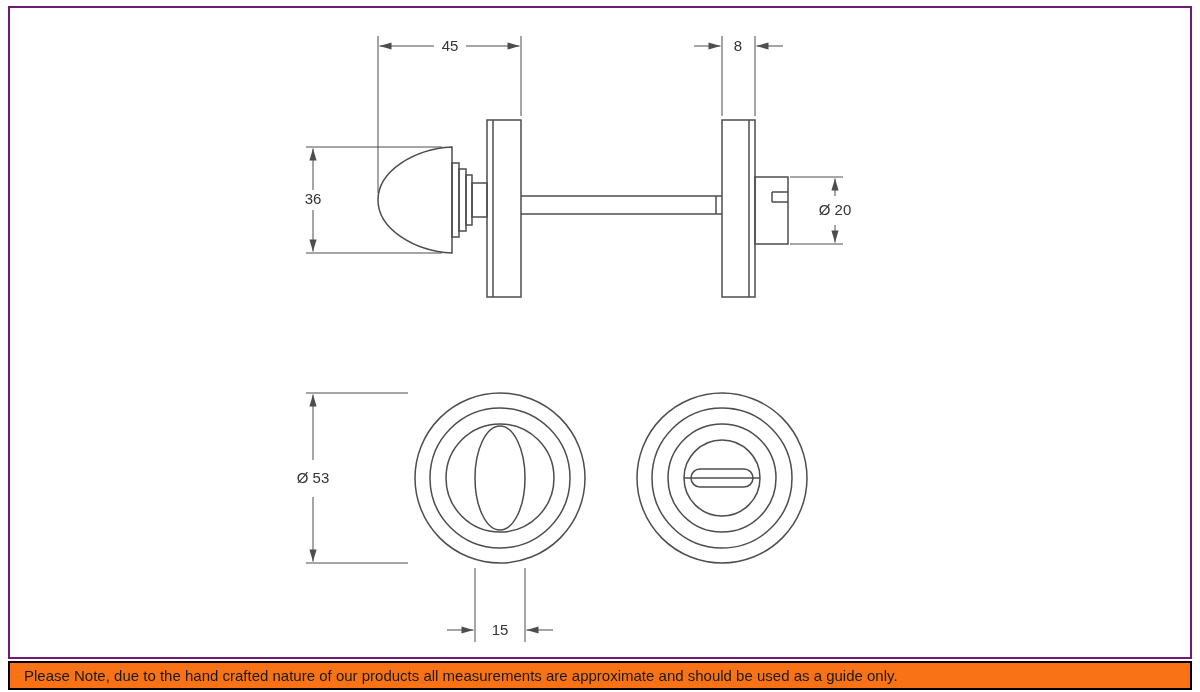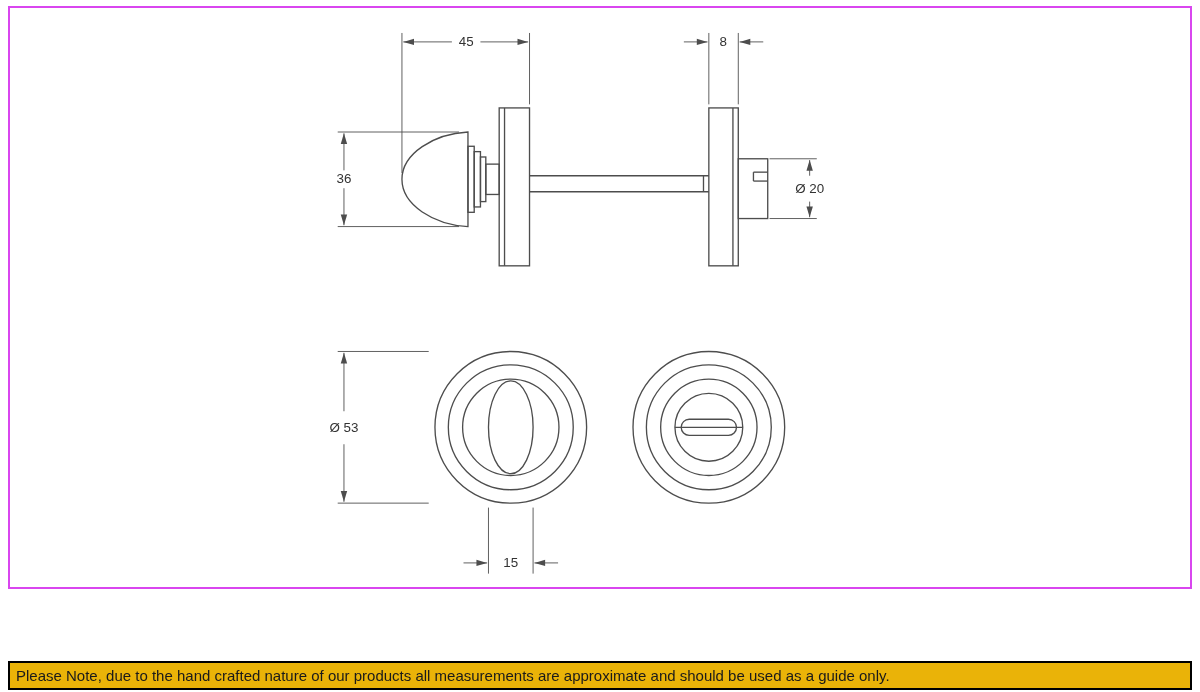--- a/index.html
+++ b/index.html
@@ -13,42 +13,42 @@
     width: 1200px;
     height: 692px;
     background: #ffffff;
     overflow: hidden;
   }
   .sheet {
     position: absolute;
     left: 8px;
     top: 6px;
     width: 1184px;
-    height: 583px;
-    border: 2px solid #d946ef;
+    height: 653px;
+    border: 2px solid #701a75;
     box-sizing: border-box;
     background: #ffffff;
   }
   .sheet svg {
     display: block;
     width: 100%;
     height: 100%;
   }
   .footer-bar {
     position: absolute;
     left: 8px;
     top: 661px;
     width: 1184px;
     height: 29px;
     border: 2px solid #000000;
     box-sizing: border-box;
-    background: #eab308;
+    background: #f97316;
     display: flex;
     align-items: center;
-    padding-left: 6px;
+    padding-left: 14px;
   }
   .footer-bar span {
     font-size: 15px;
     color: #1a1a1a;
     white-space: nowrap;
   }
   
   .obj {
     stroke: #4d4d4d;
     stroke-width: 1.5;

